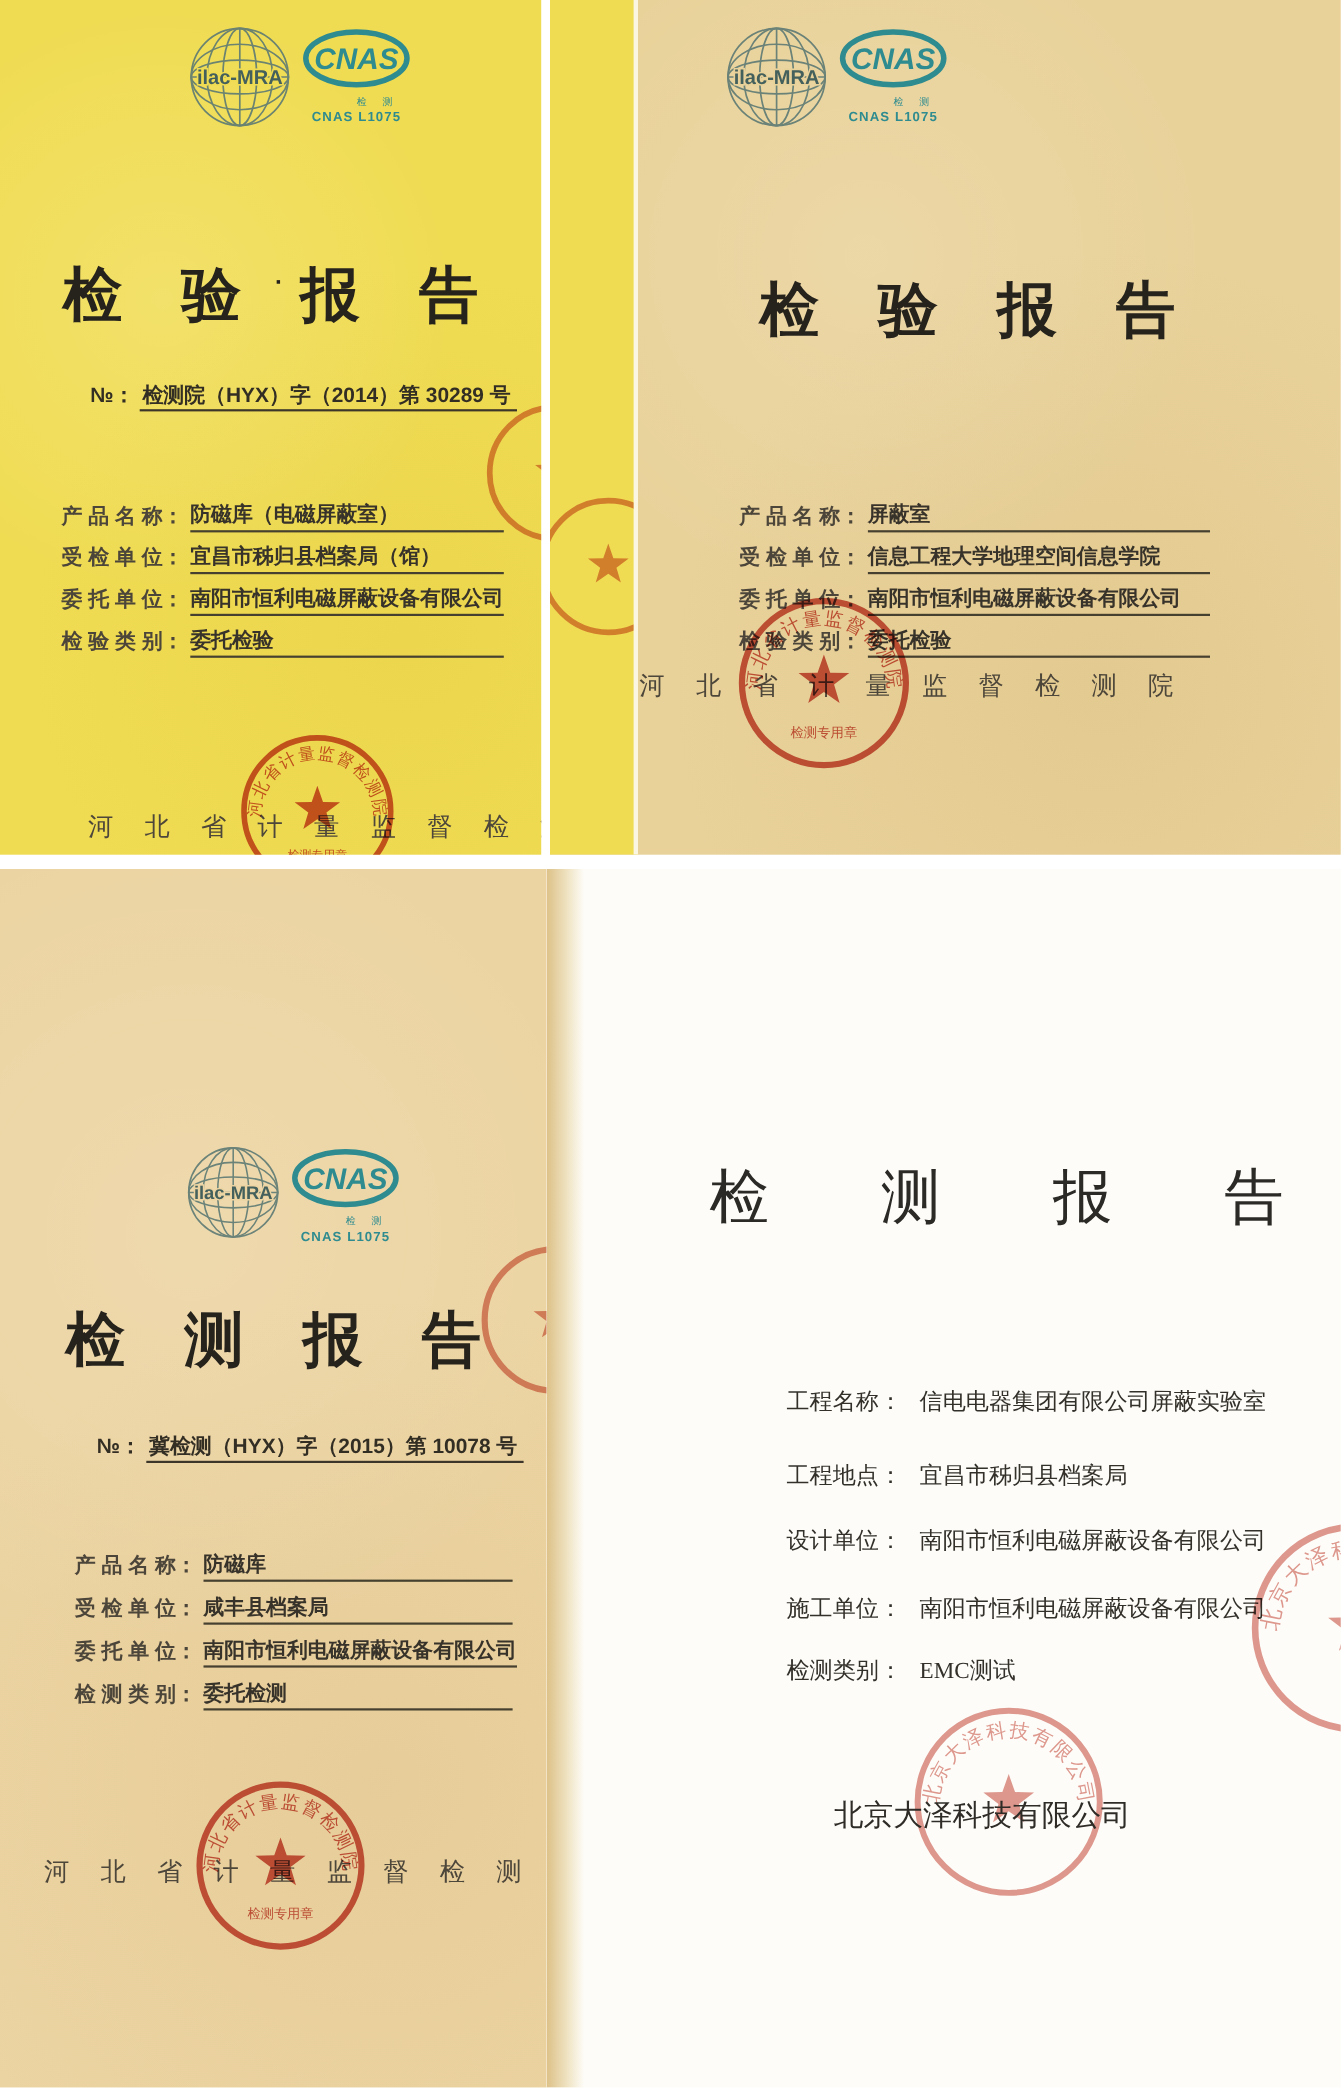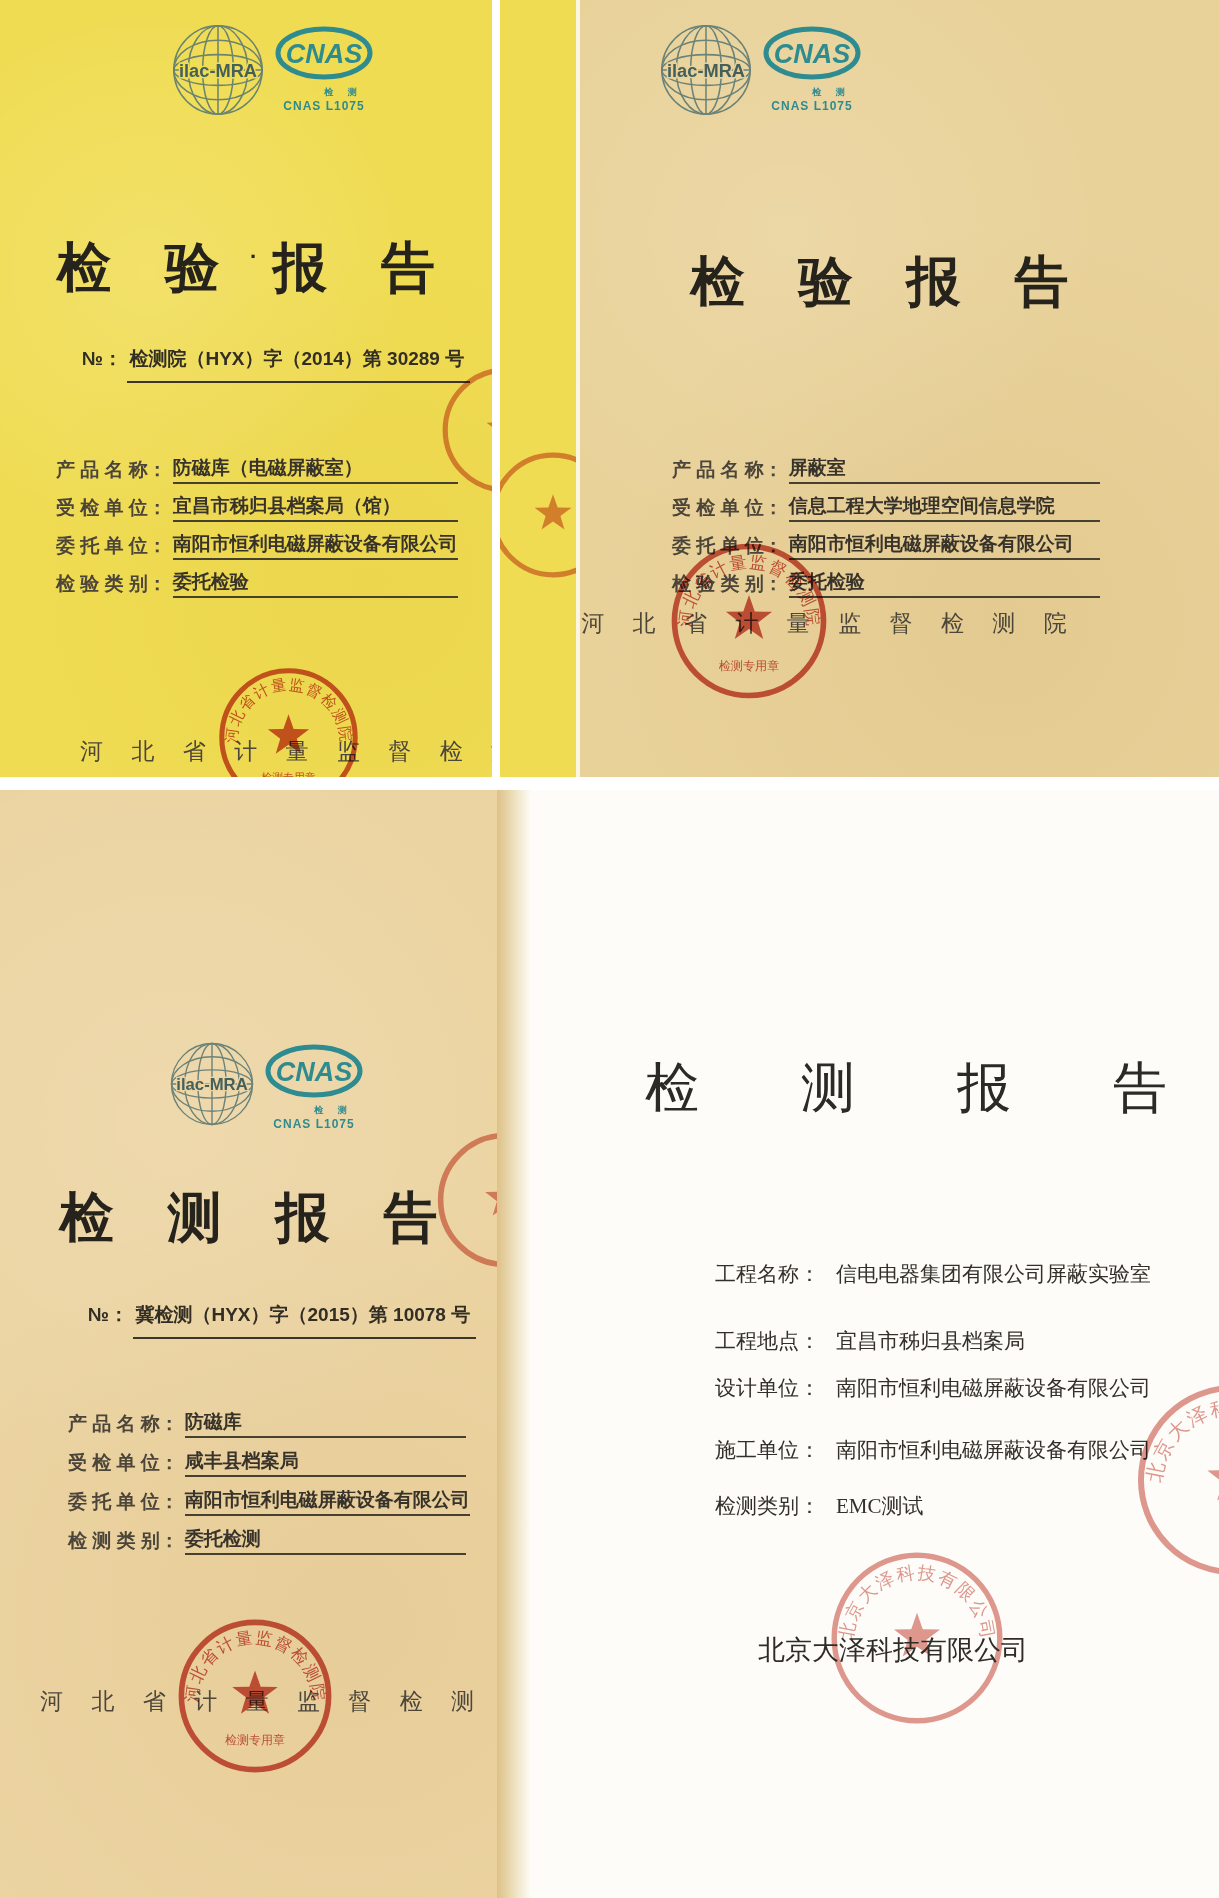--- a/index.html
+++ b/index.html
@@ -23,31 +23,31 @@
             border-right:4px solid #fbf6e2;overflow:hidden;}
   .br-strip{position:absolute;left:0;top:0;width:34px;height:100%;
             background:linear-gradient(90deg,#ddc188 0%,#efe3c2 55%,#fdfcf8 100%);}
 
   
   .badge{position:absolute;display:flex;align-items:flex-start;gap:8px;}
   .ilac{width:96px;height:96px;}
   .bl .ilac{width:88px;height:88px;}
   .cnas-wrap{display:flex;flex-direction:column;align-items:center;padding-top:4px;}
   .cnas-svg{width:100px;height:58px;}
-  .cnas-tag{font-size:9px;color:#2e8b8f;letter-spacing:6px;margin-top:2px;font-weight:700;margin-left:39px;}
+  .cnas-tag{font-size:9px;color:#2e8b8f;letter-spacing:6px;margin-top:2px;font-weight:400;margin-left:39px;}
   .cnas-code{font-size:12px;color:#2e8b8f;font-weight:700;letter-spacing:1px;}
 
   
   .cover-title{position:absolute;left:0;width:100%;text-align:center;
                font-size:54px;font-weight:700;color:#26231d;letter-spacing:0;white-space:nowrap;}
   .title-dot{position:absolute;font-size:22px;font-weight:700;color:#26231d;}
 
   
   .no-line{position:absolute;white-space:nowrap;font-size:19px;font-weight:700;color:#332e24;}
-  .no-line .num{border-bottom:2px solid #3c362a;padding:0 6px 12px 2px;}
+  .no-line .num{border-bottom:2px solid #3c362a;padding:0 6px 2px 2px;}
 
   
   .fields{position:absolute;display:flex;flex-direction:column;}
   .frow{display:flex;align-items:center;}
   .flabel{font-size:19px;font-weight:700;color:#4c453a;white-space:nowrap;margin-right:6px;line-height:26px;}
   .fline{flex:1;border-bottom:2px solid #45402f;min-height:26px;}
   .fval{font-size:19px;font-weight:700;color:#38332a;line-height:26px;white-space:nowrap;font-family:Liberation Mono, monospace;}
 
   
   .inst{position:absolute;left:0;width:100%;box-sizing:border-box;text-align:center;
@@ -304,21 +304,21 @@
   <div class="panel br">
     <div class="br-strip"></div>
 
     <div class="br-title" style="top:262px;letter-spacing:24px;">检　测　报　告</div>
 
     <div class="br-fields" style="left:218px;top:470px;">
       <div class="br-row" style="margin-bottom:38px;">
         <span class="br-label">工程名称：</span>
         <span class="br-val">信电电器集团有限公司屏蔽实验室</span>
       </div>
-      <div class="br-row" style="margin-bottom:18px;text-align:right;">
+      <div class="br-row" style="margin-bottom:30px;text-align:right;">
         <span class="br-label">工程地点：</span>
         <span class="br-val">宜昌市秭归县档案局</span>
       </div>
       <div class="br-row" style="margin-bottom:33px;">
         <span class="br-label">设计单位：</span>
         <span class="br-val">南阳市恒利电磁屏蔽设备有限公司</span>
       </div>
       <div class="br-row" style="margin-bottom:27px;">
         <span class="br-label">施工单位：</span>
         <span class="br-val">南阳市恒利电磁屏蔽设备有限公司</span>

